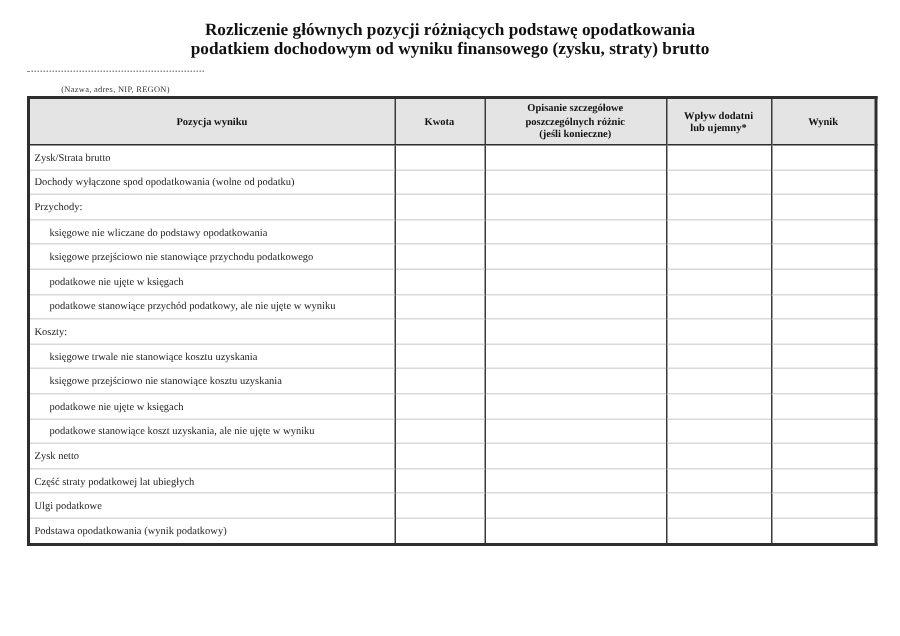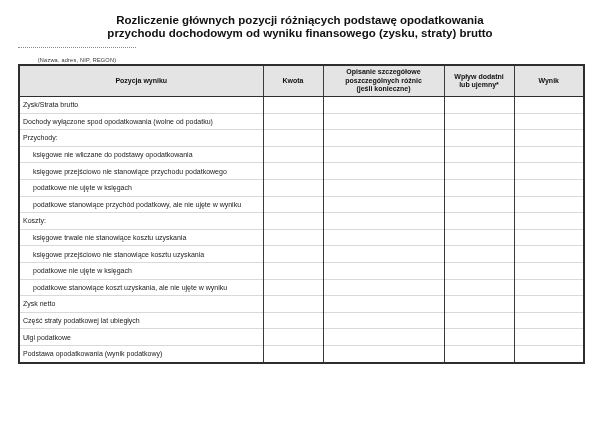--- a/index.html
+++ b/index.html
@@ -1,21 +1,21 @@
 <!DOCTYPE html>
 <html><head>
 <meta charset="utf-8">
 <style>
   html, body { margin: 0; padding: 0; background: #ffffff; }
   #page {
     position: relative;
     width: 600px;
     height: 372px;
     background: #ffffff;
-    font-family: Liberation Sans, sans-serif;
+    font-family: Liberation Serif, serif;
     color: #1a1a1a;
     overflow: hidden;
   }
   
   #title {
     position: absolute;
     top: 14px; left: 0; right: 0;
     text-align: center;
     font-size: 11.5px;
     font-weight: bold;
@@ -98,21 +98,21 @@
     color: #333;
   }
 </style>
 </head>
 <body>
 
 <div id="page">
 
   <div id="title">
     <div>Rozliczenie głównych pozycji różniących podstawę opodatkowania</div>
-    <div>przychodu dochodowym od wyniku finansowego (zysku, straty) brutto</div>
+    <div>podatkiem dochodowym od wyniku finansowego (zysku, straty) brutto</div>
   </div>
 
   <div id="name-line">
     <span class="cap">(Nazwa, adres, NIP, REGON)</span>
   </div>
 
   <table id="form-table">
     <colgroup>
       <col style="width:244px">
       <col style="width:60px">

